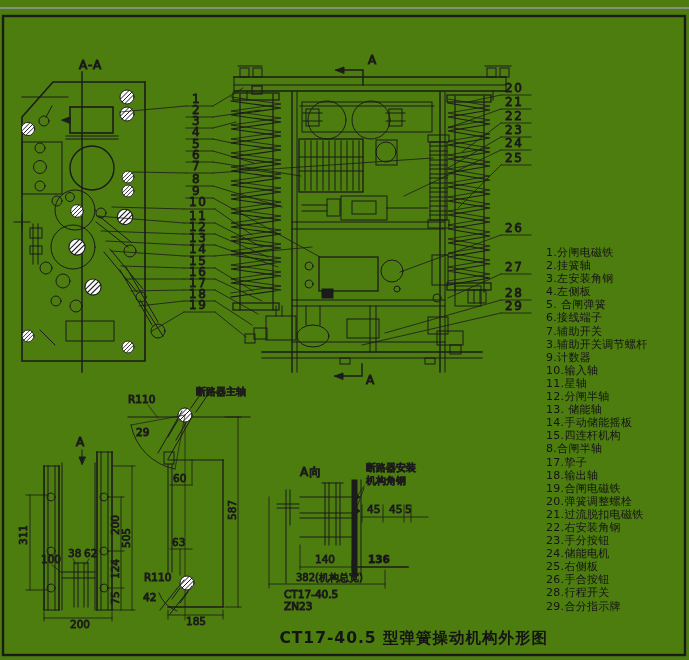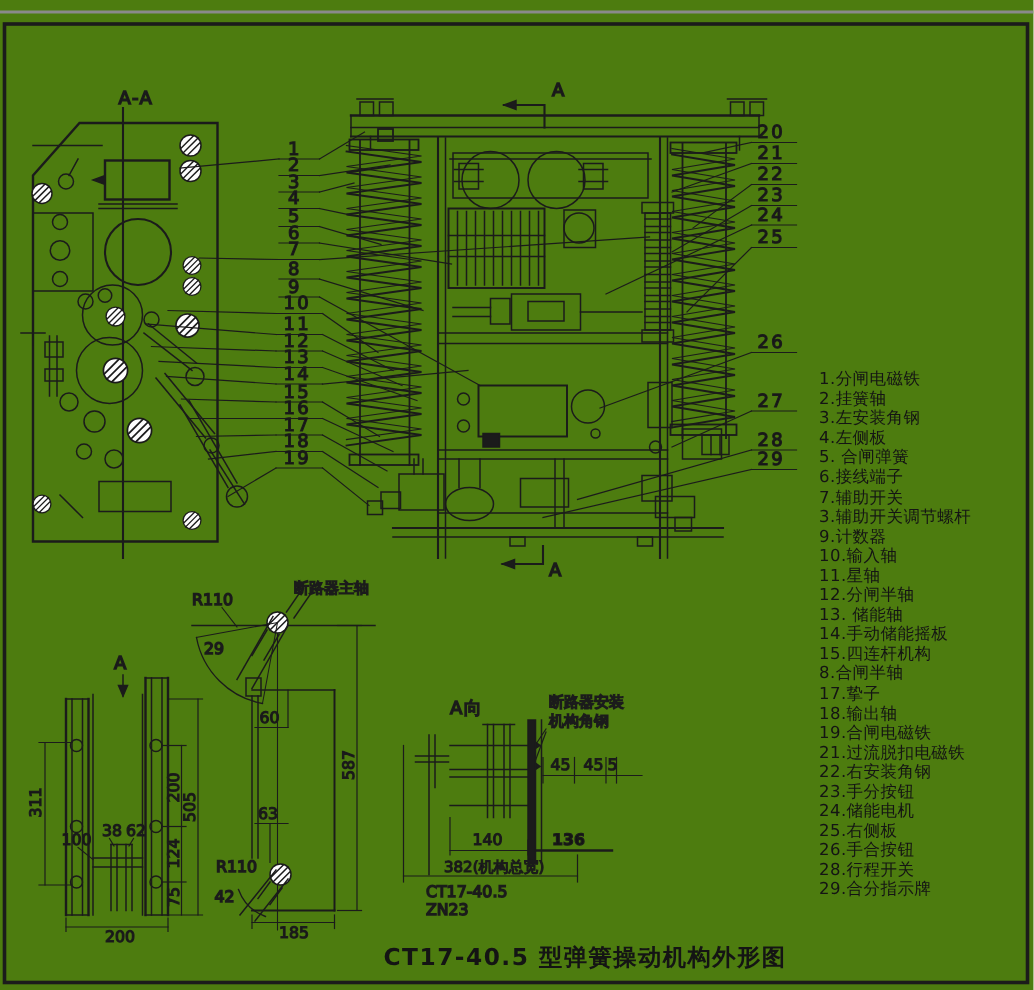--- a/index.html
+++ b/index.html
@@ -6,21 +6,21 @@
   .stage{position:relative;width:689px;height:660px;background:#4d7c0f;overflow:hidden;
          font-family:"DejaVu Sans",sans-serif;color:#141414;}
   svg{position:absolute;left:0;top:0;}
   svg text{font-family:"DejaVu Sans",sans-serif;fill:#141414;}
   .co{font-size:12px;letter-spacing:1.5px;}
   .dim{font-size:10.5px;}
   .sm{font-size:10px;}
   .lbl{font-size:12px;letter-spacing:1px;}
   .legend{position:absolute;left:546px;top:246px;width:142px;font-size:11px;
           line-height:13.1px;white-space:nowrap;letter-spacing:0.3px;}
-  .title{position:absolute;left:232px;top:628px;width:316px;text-align:center;
+  .title{position:absolute;left:232px;top:628px;width:316px;text-align:right;
          font-size:15.5px;font-weight:600;letter-spacing:1px;}
 </style>
 </head>
 <body>
 
 <div class="stage">
 
 <svg width="689" height="660" viewBox="0 0 689 660" stroke="#1b1b1b" stroke-width="1" fill="none" stroke-linecap="square">
 
   <defs>
@@ -606,20 +606,21 @@
     <div>10.输入轴</div>
     <div>11.星轴</div>
     <div>12.分闸半轴</div>
     <div>13. 储能轴</div>
     <div>14.手动储能摇板</div>
     <div>15.四连杆机构</div>
     <div>8.合闸半轴</div>
     <div>17.挚子</div>
     <div>18.输出轴</div>
     <div>19.合闸电磁铁</div>
+    <div>20.弹簧调整螺栓</div>
     <div>21.过流脱扣电磁铁</div>
     <div>22.右安装角钢</div>
     <div>23.手分按钮</div>
     <div>24.储能电机</div>
     <div>25.右侧板</div>
     <div>26.手合按钮</div>
     <div>28.行程开关</div>
     <div>29.合分指示牌</div>
   </div>
 

